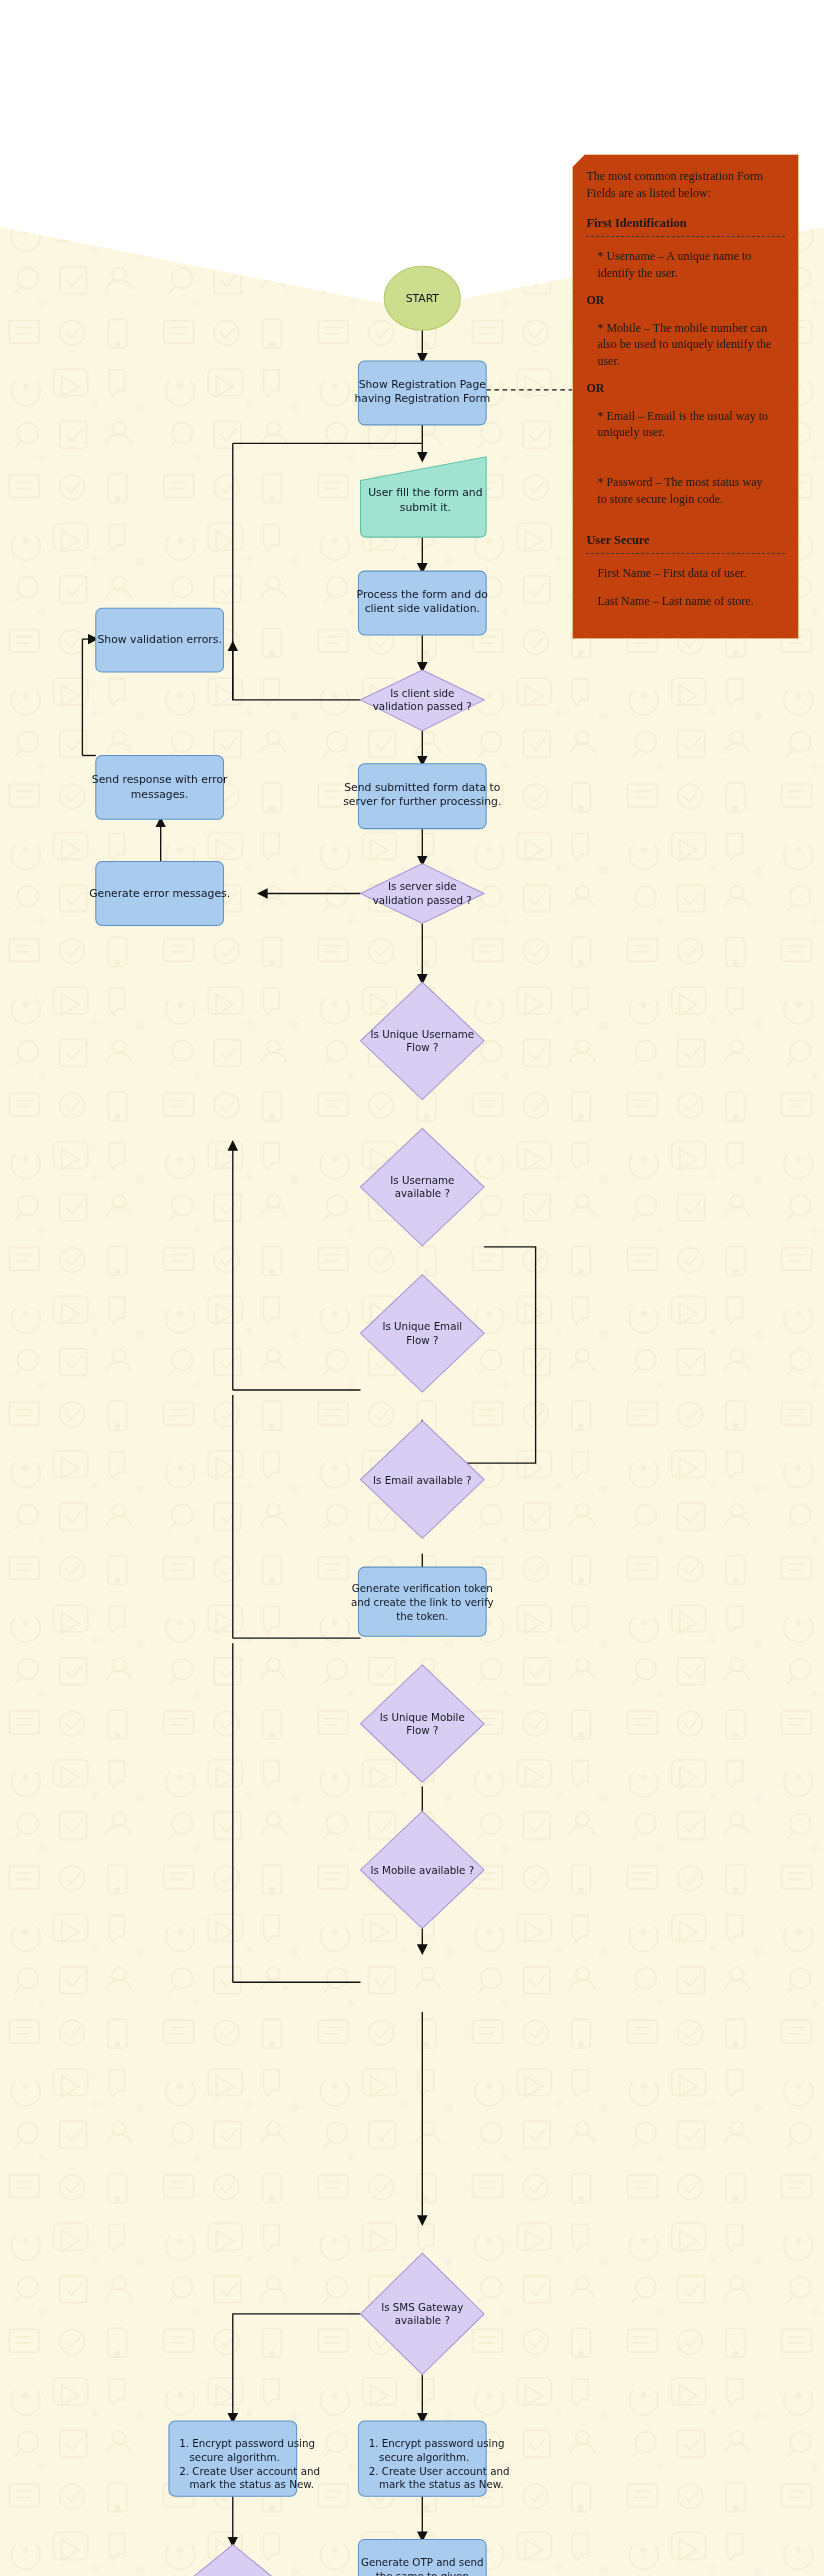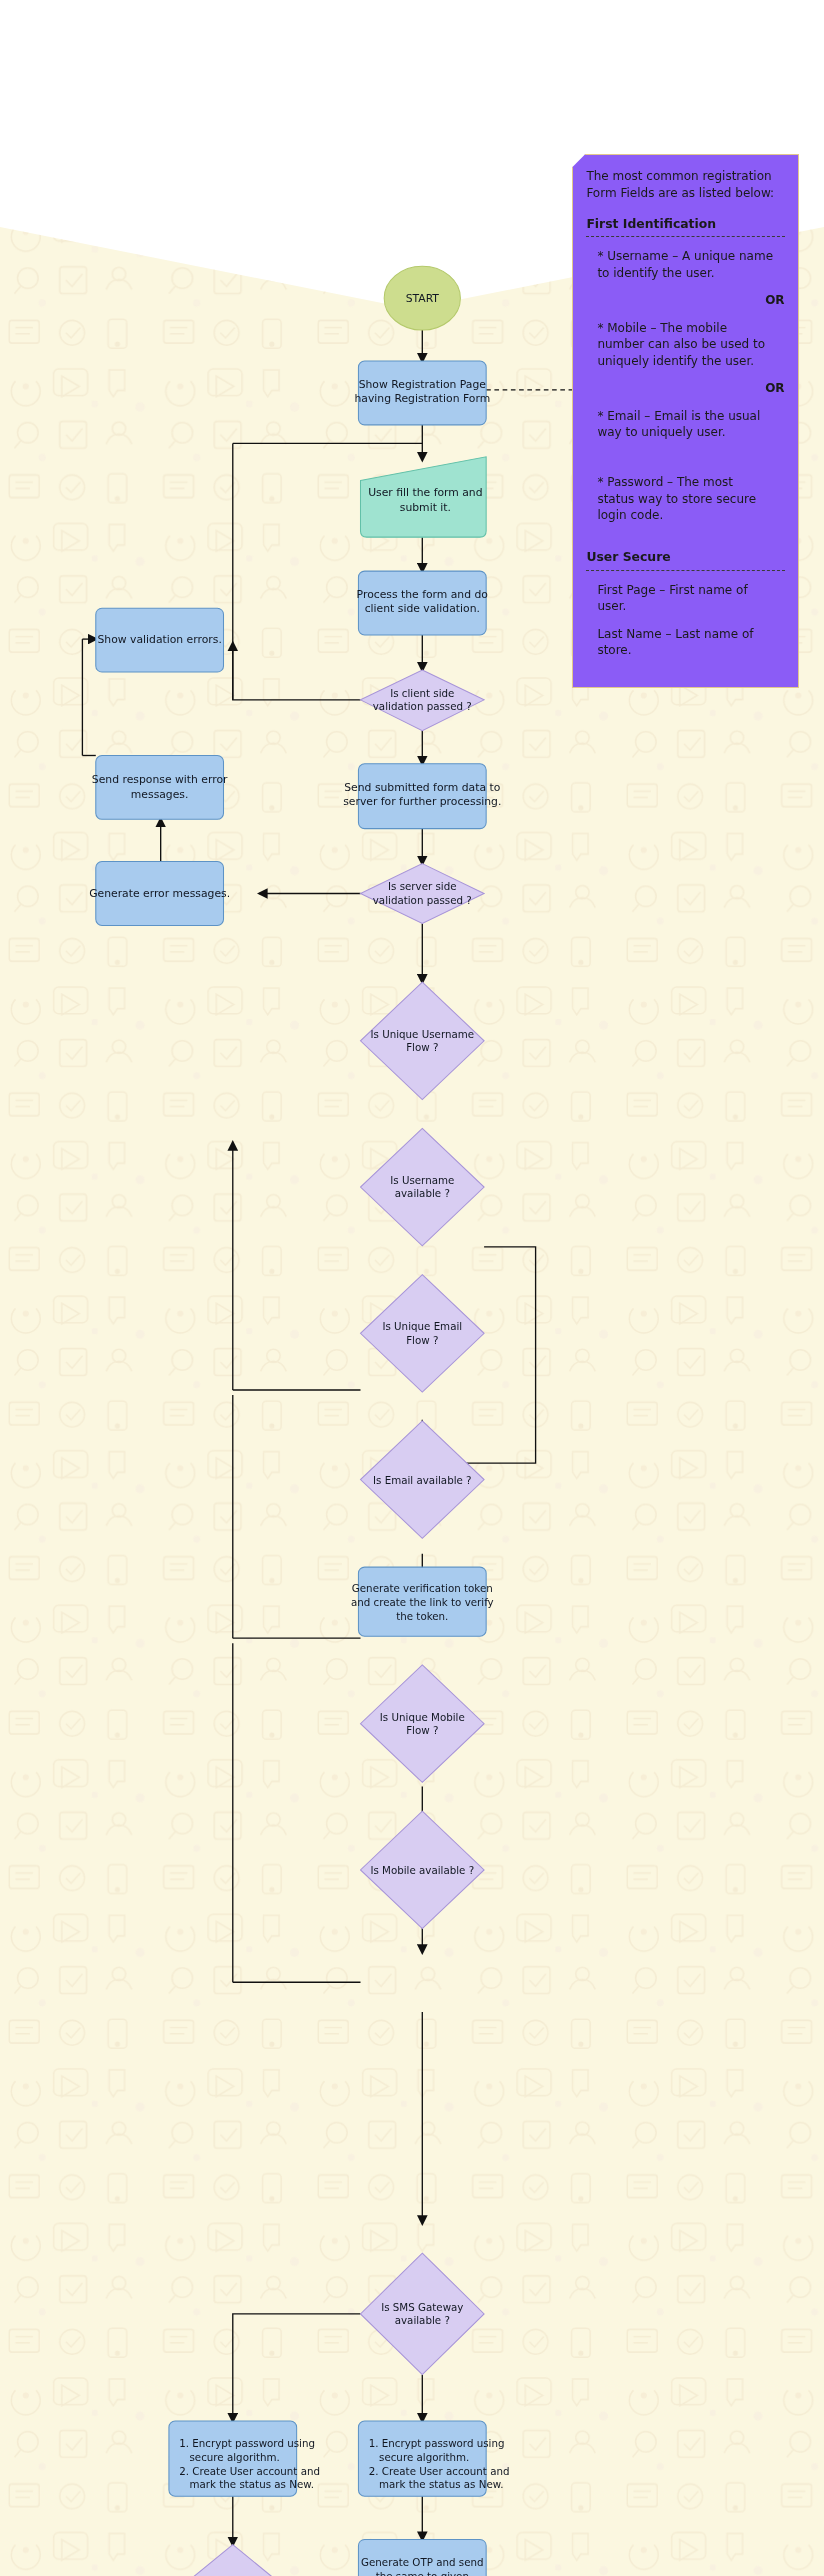--- a/index.html
+++ b/index.html
@@ -86,42 +86,43 @@
 
   
   #note {
     position: absolute;
     left: 572px;
     top: 154px;
     width: 227px;
     z-index: 5;
   }
   .note-body {
-    background: #8b5cf6;
+    background: #c2410c;
     border: 0.5px solid #e2c68d;
     padding: 13.4px 13.4px 17.5px 13.4px;
     -webkit-clip-path: polygon(13.4px 0, 100% 0, 100% 100%, 0 100%, 0 13.4px);
     clip-path: polygon(13.4px 0, 100% 0, 100% 100%, 0 100%, 0 13.4px);
     font-size: 12px;
     line-height: 1.38;
     color: #1a1a1a;
+    font-family: Liberation Serif, serif;
   }
   .note-intro { margin-bottom: 13.4px; }
   .note-h {
     font-weight: 700;
     font-size: 12.4px;
     margin-top: 2.1px;
   }
   .note-rule {
     border-top: 1px dashed #3a3a3a;
     margin: 4.1px 0 6.2px 0;
     height: 0;
   }
   .note-or {
-    text-align: right;
+    text-align: left;
     font-weight: 700;
   }
   .note-line { margin: 11px; }
   .note-gap { height: 11.3px; }
 </style>
 </head>
 <body>
 
 <div id="page">
 
@@ -465,19 +466,19 @@
       <div class="note-line">* Mobile – The mobile number can also be used to uniquely identify the user.</div>
       <div class="note-or">OR</div>
       <div class="note-line">* Email – Email is the usual way to uniquely user.</div>
       <div class="note-gap"></div>
       <div class="note-line">* Password – The most status way to store secure login code.</div>
 
       <div class="note-gap"></div>
 
       <div class="note-h">User Secure</div>
       <div class="note-rule"></div>
-      <div class="note-line">First Page – First name of user.</div>
+      <div class="note-line">First Name – First data of user.</div>
       <div class="note-line">Last Name – Last name of store.</div>
     </div>
   </div>
 
 </div>
 
 
 </body></html>

